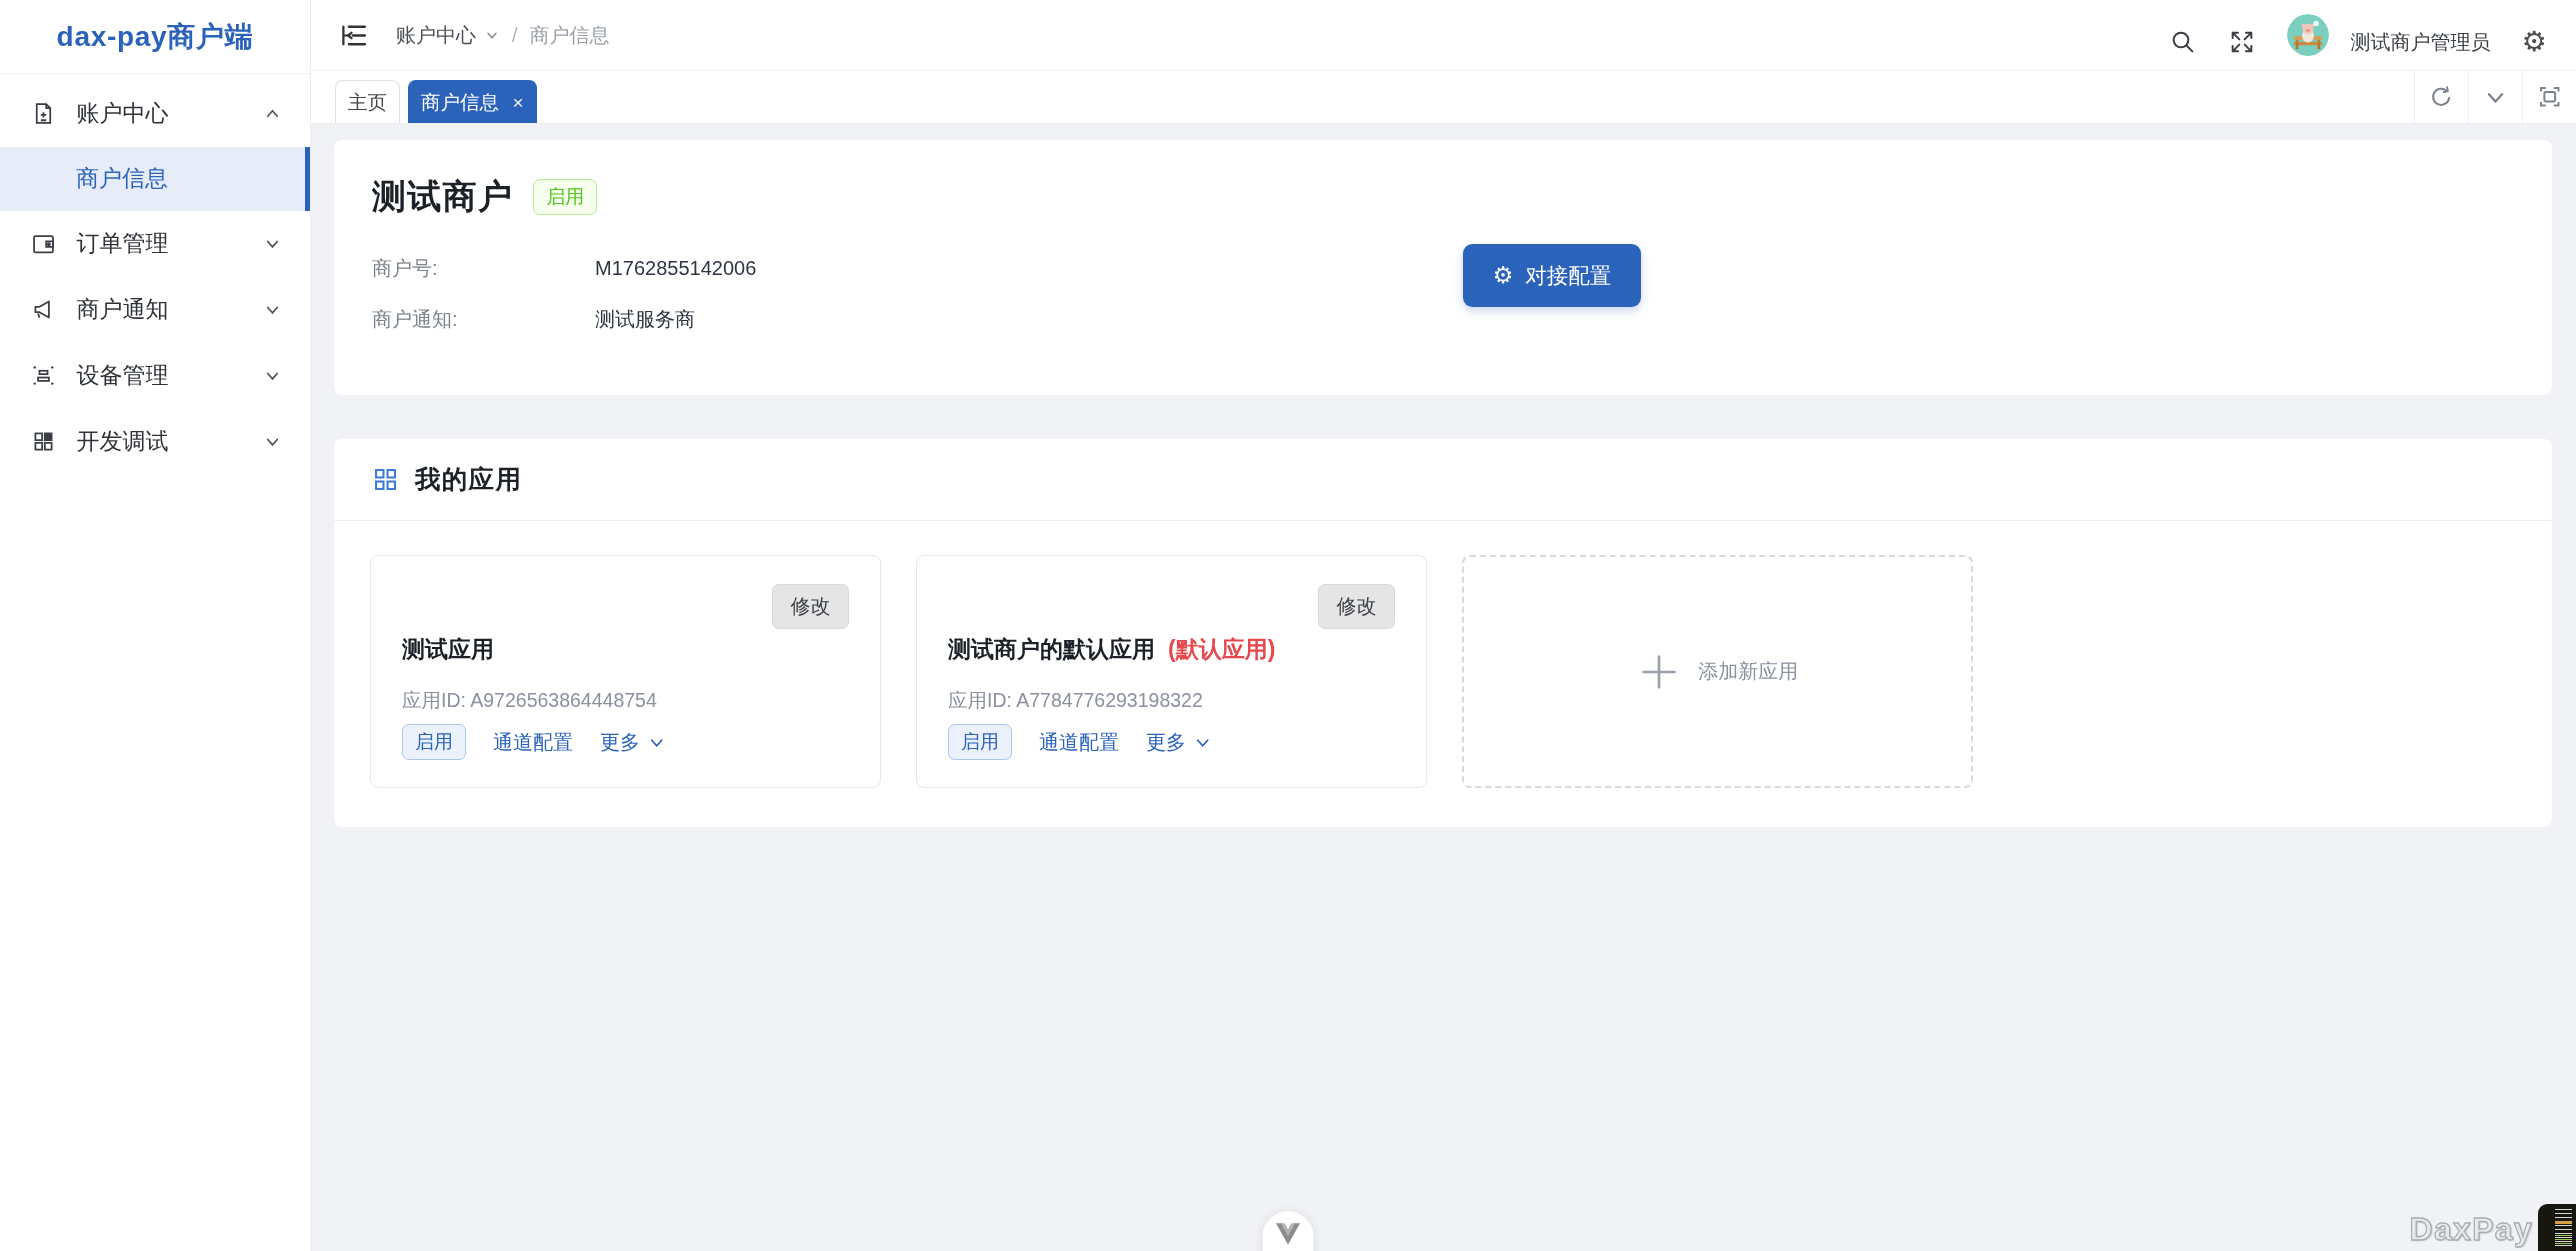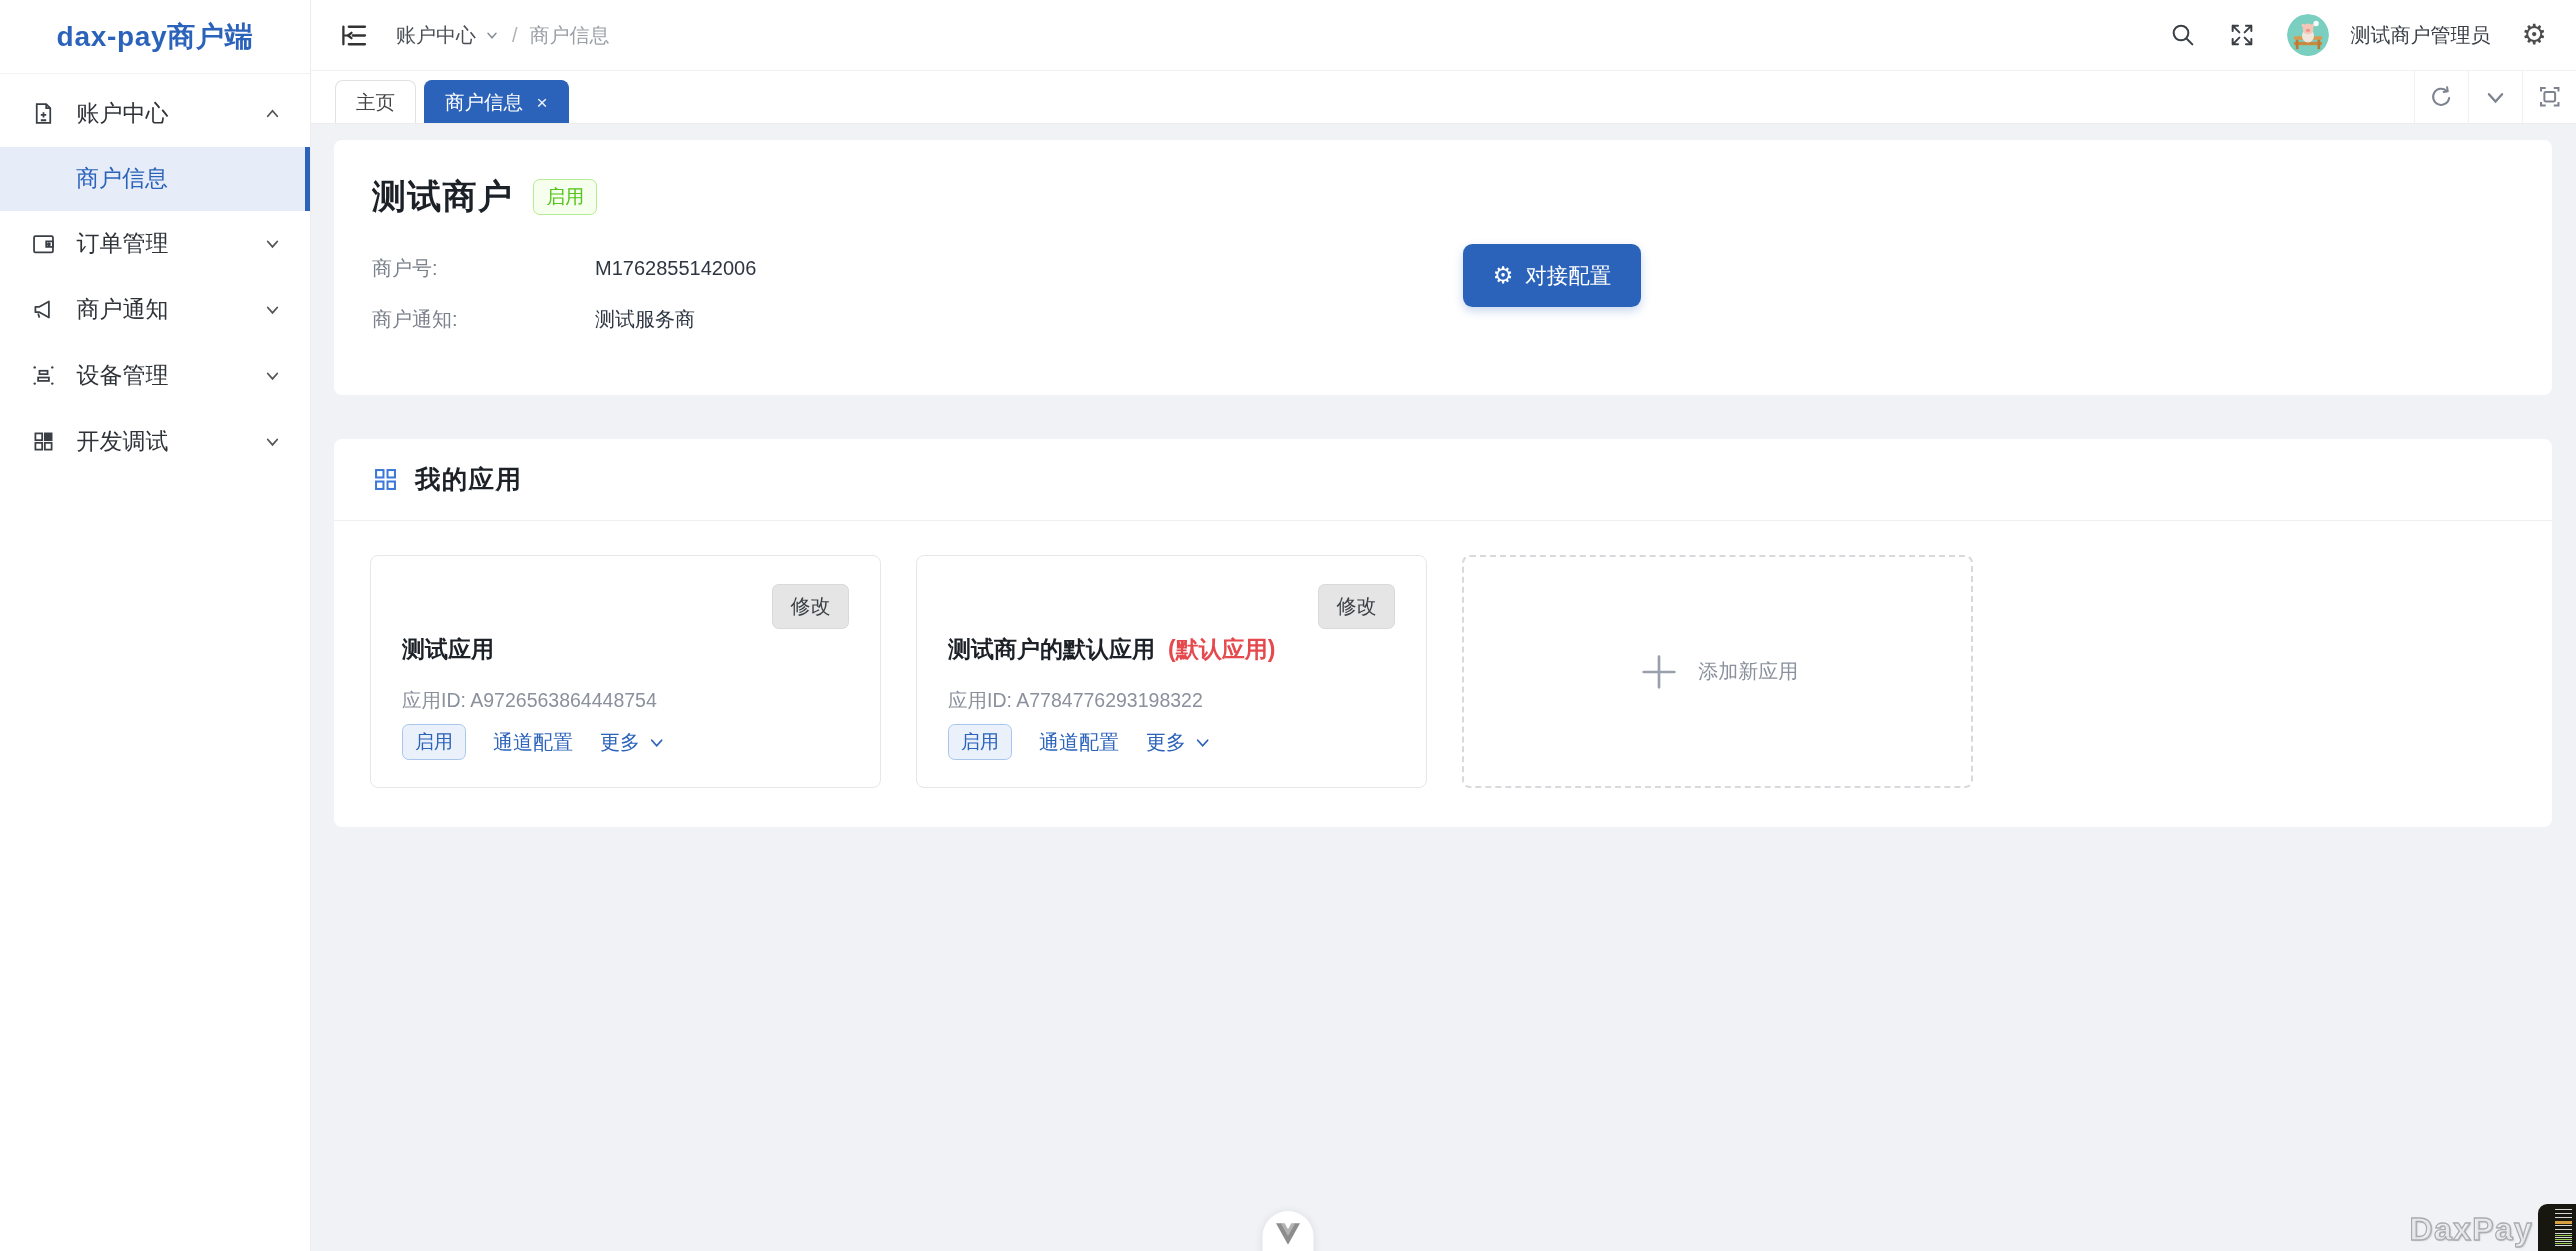--- a/index.html
+++ b/index.html
@@ -25,29 +25,29 @@
 
   
   .main { flex: 1; min-width: 0; display: flex; flex-direction: column; }
   .header { height: 70px; background: #fff; display: flex; align-items: center; padding: 0 29.5px 0 27px; }
   .hdr-left { display: flex; align-items: center; gap: 27px; }
   .icon-btn { display: flex; align-items: center; justify-content: center; cursor: pointer; color: #4d4d4d; }
   .breadcrumb { display: flex; align-items: center; gap: 12px; font-size: 20px; }
   .crumb-first { color: #4a4f55; display: flex; align-items: center; gap: 8px; cursor: pointer; }
   .crumb-sep { color: #b3b3b3; }
   .crumb-second { color: #9aa0a6; }
-  .hdr-right { margin-left: auto; display: flex; align-items: center; gap: 31px; }
+  .hdr-right { margin-left: auto; display: flex; align-items: flex-end; gap: 31px; }
   .avatar { width: 42px; height: 42px; border-radius: 50%; overflow: hidden; flex-shrink: 0; cursor: pointer; }
   .user-name { font-size: 20px; color: #3a3f45; margin-left: -9.4px; }
   .gear-glyph { font-size: 28px; line-height: 1; color: #4d4d4d; font-family: "DejaVu Sans", sans-serif; }
 
   
   .tabbar { height: 54px; background: #fff; border-top: 0.7px solid #f0f0f0; border-bottom: 0.7px solid #ededed; display: flex; align-items: flex-end; }
   .tabs { display: flex; align-items: flex-end; padding-left: 24px; gap: 8px; height: 100%; }
-  .tab { height: 43px; padding: 0 20px; display: flex; align-items: center; font-size: 19.5px; border: 0.7px solid #e1e1e1; border-bottom: none; border-radius: 8px 8px 0 0; background: #fff; color: #444; cursor: pointer; }
+  .tab { height: 43px; padding: 0 12px; display: flex; align-items: center; font-size: 19.5px; border: 0.7px solid #e1e1e1; border-bottom: none; border-radius: 8px 8px 0 0; background: #fff; color: #444; cursor: pointer; }
   .tab.active { background: #2b63ba; border-color: #2b63ba; color: #fff; }
   .tab .tab-close { margin-left: 13.4px; font-size: 19px; line-height: 1; opacity: .92; }
   .tab-actions { margin-left: auto; display: flex; height: 100%; }
   .tab-action { width: 54px; height: 100%; border-left: 0.7px solid #f0f0f0; display: flex; align-items: center; justify-content: center; color: #7d838f; cursor: pointer; }
 
   
   .content { flex: 1; background: #f0f2f5; padding: 16px 24px 0 23px; position: relative; overflow: hidden; border-radius: 26px; }
   .card { background: #fff; border-radius: 8px; }
   .merchant-card { height: 255px; padding: 34px 38px; position: relative; }
   .m-title-row { display: flex; align-items: center; gap: 20px; }

